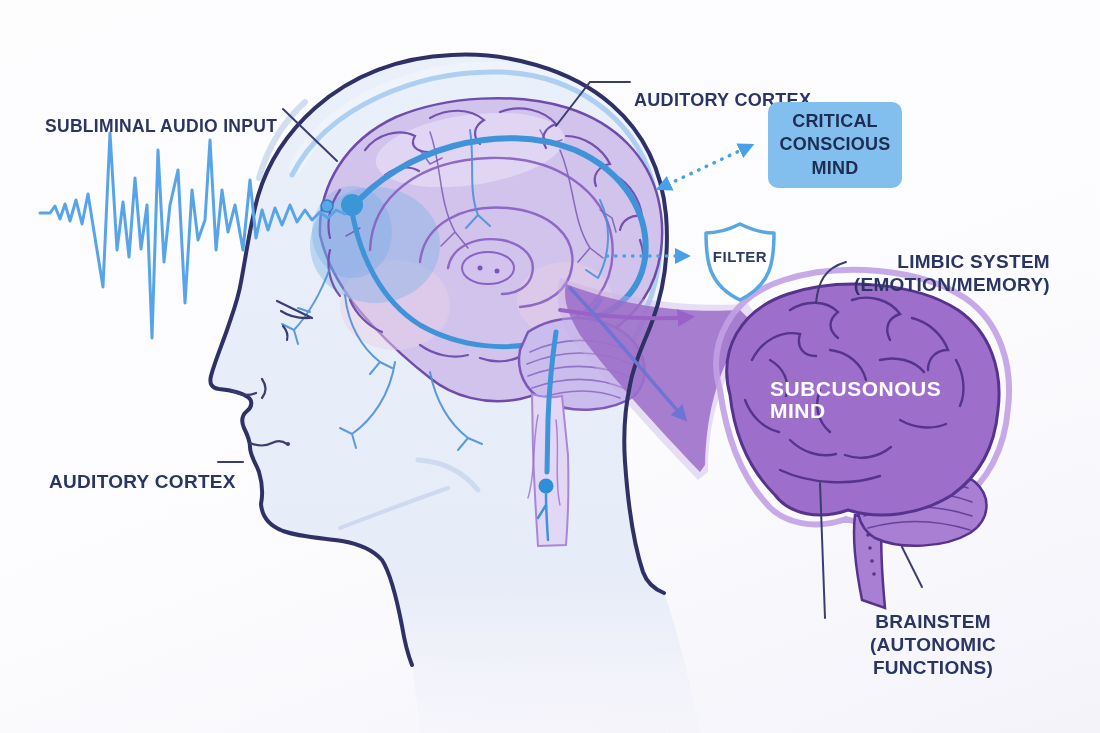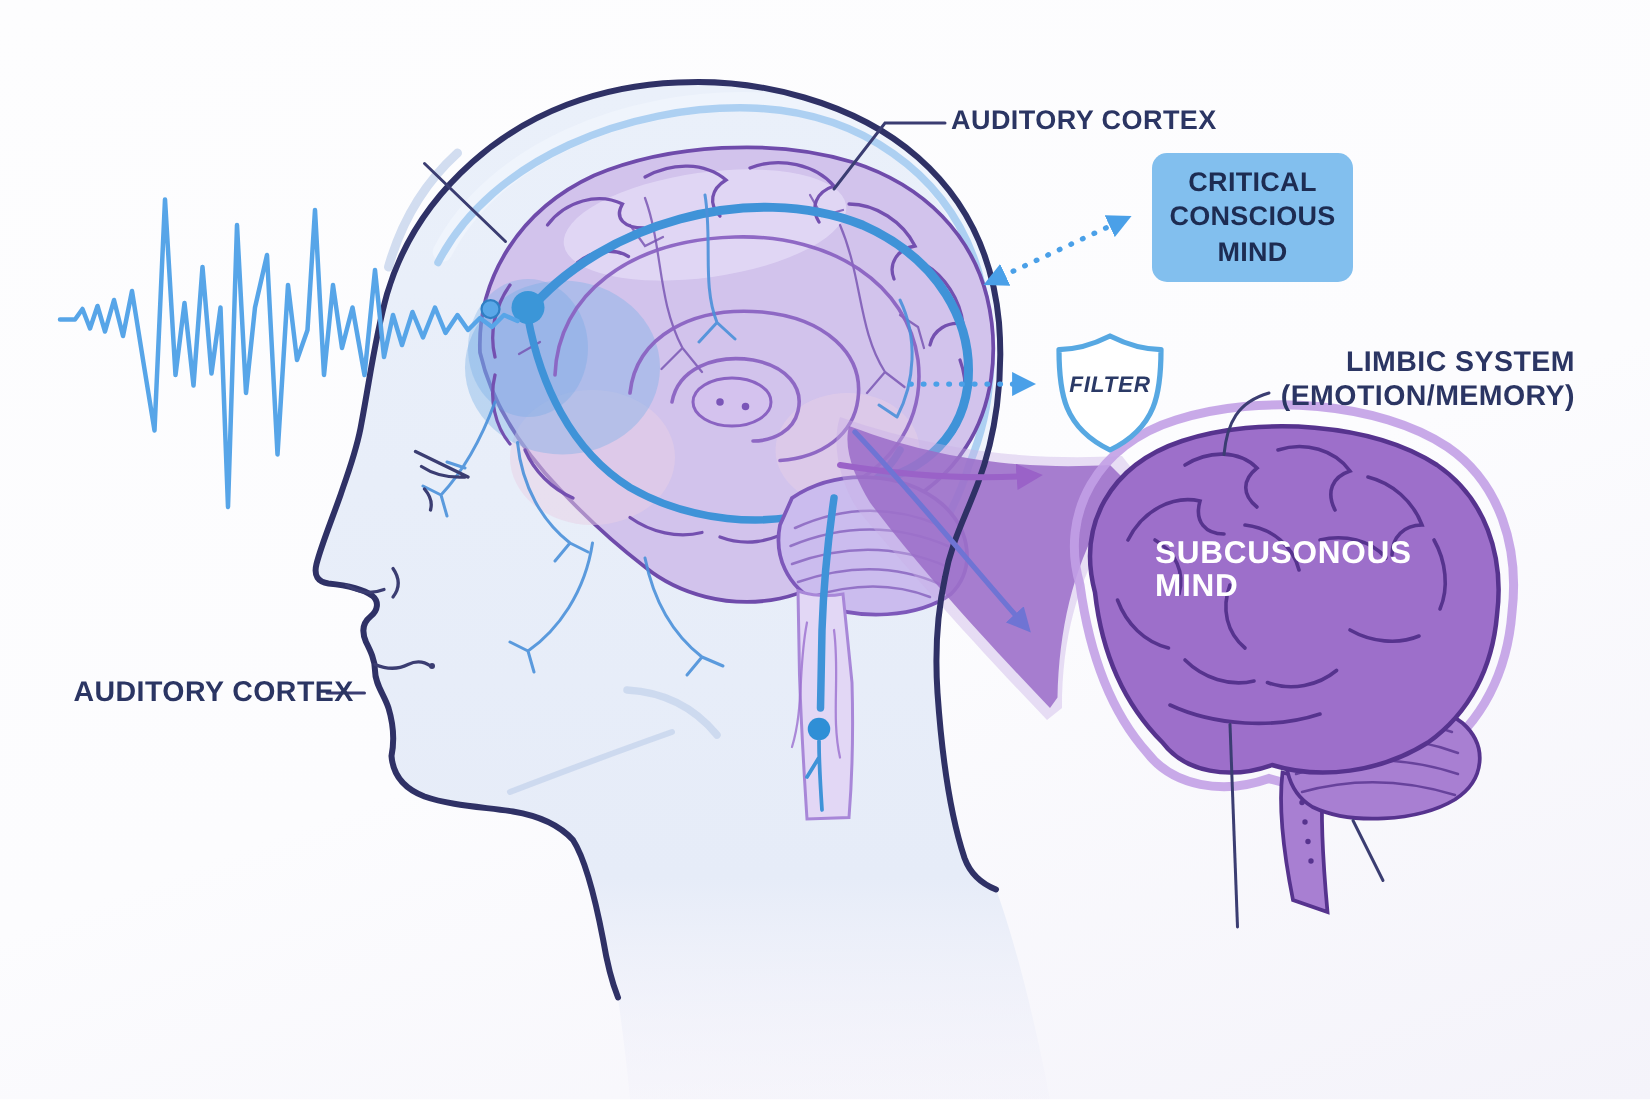--- a/index.html
+++ b/index.html
@@ -4,41 +4,41 @@
 <style>
   html,body{margin:0;padding:0;background:#ffffff;}
   .canvas{
     position:relative;width:1100px;height:733px;overflow:hidden;
     background:linear-gradient(160deg,#fdfdfe 0%,#fcfcfe 55%,#f4f3fa 100%);
     font-family:"Liberation Sans", sans-serif;
   }
   .canvas svg{position:absolute;left:0;top:0;}
   .lbl{
     position:absolute;color:var(--label_text,#2b3563);font-weight:bold;
-    letter-spacing:.3px;white-space:pre-line;line-height:1.22;
+    letter-spacing:.3px;white-space:pre-line;line-height:1.22;margin-top:20px;
   }
   .lbl-subliminal{left:45px;top:96px;font-size:17.5px;}
   .lbl-auditory-top{left:634px;top:70px;font-size:18px;}
   .lbl-auditory-left{left:49px;top:450px;font-size:19px;}
   .lbl-limbic{left:818px;top:230px;width:232px;text-align:right;font-size:19px;}
   .lbl-brainstem{left:808px;top:590px;width:250px;text-align:center;font-size:19px;}
   .lbl-subconscious{
     left:770px;top:358px;width:204px;text-align:left;font-size:21px;
     color:var(--subconscious_text,#ffffff);line-height:1.05;letter-spacing:.5px;
   }
   .conscious-box{
     position:absolute;left:768px;top:102px;width:134px;height:86px;
     background:var(--conscious_box_bg,#82bfee);border-radius:10px;
     display:flex;align-items:center;justify-content:center;text-align:center;
     color:var(--conscious_box_text,#1d2c52);font-weight:bold;font-size:18px;
     line-height:1.3;white-space:pre-line;letter-spacing:.2px;
   }
   .filter-label{
     position:absolute;left:704px;top:248px;width:72px;text-align:center;
-    color:#2b3a66;font-size:15px;font-weight:600;letter-spacing:.5px;font-style:italic;
+    color:#2b3a66;font-size:15px;font-weight:600;letter-spacing:.5px;
   }
   
   .st-wave{fill:none;stroke:var(--waveform_blue,#57a5e8);stroke-width:3;stroke-linejoin:round;stroke-linecap:round}
   .st-outline{fill:none;stroke:var(--head_outline_navy,#2f3166);stroke-width:4;stroke-linecap:round}
   .st-face{fill:none;stroke:#3b3d72;stroke-width:2.2;stroke-linecap:round}
   .st-shade{fill:none;stroke:#c7d4ec;stroke-linecap:round;opacity:.8}
   .st-skullarc{fill:none;stroke:var(--skull_arc_blue,#a9cdf1);stroke-width:5;stroke-linecap:round;opacity:.95}
   .st-skullgap{fill:none;stroke:#eff4fc;stroke-width:13;stroke-linecap:round}
   .st-brain{fill:var(--brain_fill,#d2c3ec);stroke:var(--brain_outline,#6f4bab);stroke-width:2.5}
   .st-gyri{fill:none;stroke:var(--brain_gyri_purple,#7450b0);stroke-width:2.2;stroke-linecap:round}
@@ -271,24 +271,27 @@
     <g>
       <path class="st-pointer" d="M283,109 L337,161"></path>
       <path class="st-pointer" d="M630,82 L590,82 L556,126"></path>
       <path class="st-pointer" d="M218,462 L243,462"></path>
       <path class="st-pointer" d="M846,262 C825,268 818,282 816,303"></path>
       <path class="st-pointer" d="M820,483 L825,618"></path>
       <path class="st-pointer" d="M902,547 L922,587"></path>
     </g>
   </svg>
 
+  <div class="lbl lbl-subliminal">SUBLIMINAL AUDIO INPUT</div>
   <div class="lbl lbl-auditory-top">AUDITORY CORTEX</div>
   <div class="conscious-box">CRITICAL
 CONSCIOUS
 MIND</div>
   <div class="filter-label">FILTER</div>
   <div class="lbl lbl-limbic">LIMBIC SYSTEM
 (EMOTION/MEMORY)</div>
   <div class="lbl lbl-subconscious">SUBCUSONOUS
 MIND</div>
   <div class="lbl lbl-auditory-left">AUDITORY CORTEX</div>
+  <div class="lbl lbl-brainstem">BRAINSTEM
+(AUTONOMIC FUNCTIONS)</div>
 
 </div>
 
 </body></html>

